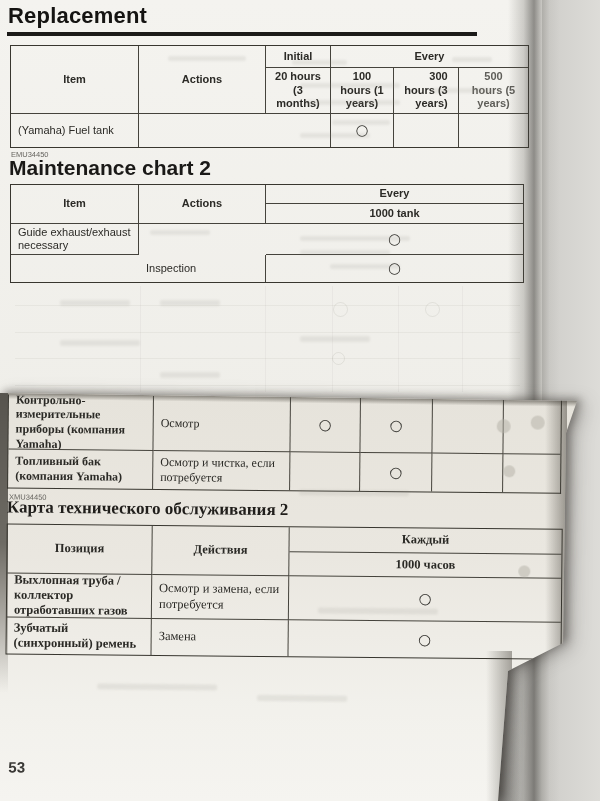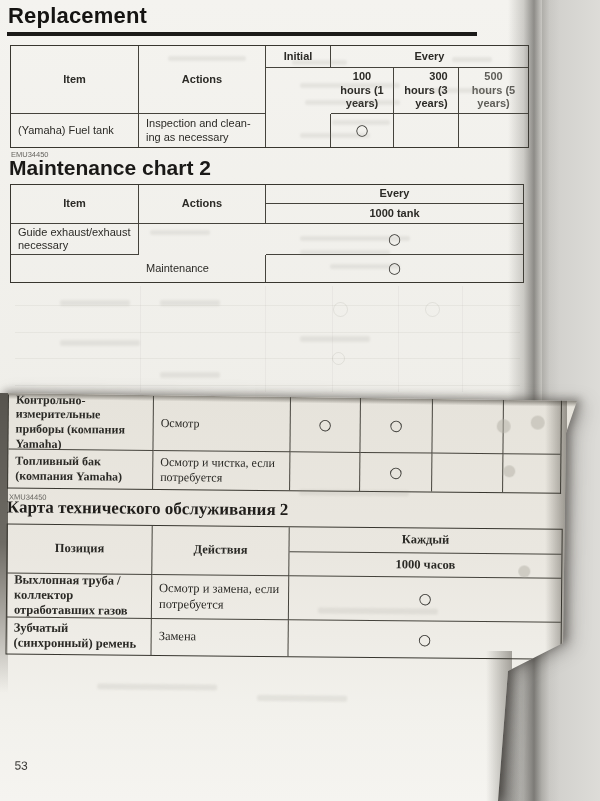--- a/index.html
+++ b/index.html
@@ -71,21 +71,21 @@
     grid-template-columns:145px 137px 70px 72px 71px 1fr;grid-template-rows:55px 38px;}
   .t-ru1 .c6{border-right:none;}
   .t-ru2{left:8px;top:131px;width:554px;font-family:"Liberation Serif",serif;font-size:12.5px;line-height:1.12;
     grid-template-columns:145px 137px 1fr;grid-template-rows:25px 24px 44px 36px;}
   .t-ru2 .h-item{grid-area:1/1/3/2;} .t-ru2 .h-act{grid-area:1/2/3/3;}
   .t-ru2 .h-every{grid-area:1/3;border-right:none;} .t-ru2 .h-per{grid-area:2/3;border-right:none;}
   .t-ru2 .r1i{grid-area:3/1;} .t-ru2 .r1a{grid-area:3/2;} .t-ru2 .r1m{grid-area:3/3;border-right:none;}
   .t-ru2 .r2i{grid-area:4/1;} .t-ru2 .r2a{grid-area:4/2;} .t-ru2 .r2m{grid-area:4/3;border-right:none;}
   .ru-code{position:absolute;left:10px;top:100px;font-size:7.5px;color:#66645f;font-family:"Liberation Sans",sans-serif;}
   .ru-ct2{position:absolute;left:8px;top:105px;font-family:"Liberation Serif",serif;font-weight:bold;font-size:17px;color:#201e1b;}
-  .ru-pagenum{position:absolute;left:18px;top:366px;font-size:12px;color:#3a3936;font-family:"Liberation Sans",sans-serif;}
+  .ru-pagenum{position:absolute;left:12px;top:366px;font-size:15px;color:#3a3936;font-family:"Liberation Sans",sans-serif;font-weight:bold;}
 
   
   .gbar{position:absolute;background:#8f8d85;opacity:.14;filter:blur(1px);border-radius:2px;height:5px;}
   .glh{position:absolute;background:#6f6d66;opacity:.08;height:1px;}
   .glv{position:absolute;background:#6f6d66;opacity:.06;width:1px;}
   .gcirc{position:absolute;border:1.5px solid #8f8d85;border-radius:50%;opacity:.16;}
   .gdot{position:absolute;background:#b3b0a6;border-radius:50%;opacity:.5;filter:blur(.7px);}
 </style>
 </head>
 <body>
@@ -127,50 +127,51 @@
 
   <div class="page-en">
     <div class="en-title">Replacement</div>
     <div class="en-rule"></div>
 
     <div class="tbl t-en1">
       <div class="h-item b">Item</div>
       <div class="h-act b">Actions</div>
       <div class="h-init b">Initial</div>
       <div class="h-every b">Every</div>
+      <div class="h-c0 b">20 hours
+(3
+months)</div>
       <div class="h-c1 b">100
 hours (1
 years)</div>
       <div class="h-c2 b">300
 hours (3
 years)</div>
       <div class="h-c3 b">500
 hours (5
 years)</div>
       <div class="b-item la nb">(Yamaha) Fuel tank</div>
-      <div class="b-act la nb">Inspection and clean-
-ing as necessary</div>
       <div class="b-m0 mk nb"></div>
       <div class="b-m1 mk nb">○</div>
       <div class="b-m2 mk nb"></div>
       <div class="b-m3 mk nb"></div>
     </div>
 
     <div class="en-code">EMU34450</div>
     <div class="en-ct2">Maintenance chart 2</div>
 
     <div class="tbl t-en2">
       <div class="h-item b">Item</div>
       <div class="h-act b">Actions</div>
       <div class="h-every b">Every</div>
       <div class="h-per b">1000 tank</div>
       <div class="r1i la">Guide exhaust/exhaust
 necessary</div>
       <div class="r1m mk">○</div>
-      <div class="r2a la nb">Maintenance</div>
+      <div class="r2a la nb">Inspection</div>
       <div class="r2m mk nb">○</div>
     </div>
 
     <div class="gbar" style="left:168px;top:56px;width:78px"></div>
     <div class="gbar" style="left:292px;top:60px;width:55px"></div>
     <div class="gbar" style="left:452px;top:57px;width:40px"></div>
     <div class="gbar" style="left:300px;top:83px;width:100px"></div>
     <div class="gbar" style="left:305px;top:100px;width:95px"></div>
     <div class="gbar" style="left:432px;top:88px;width:58px"></div>
     <div class="gbar" style="left:332px;top:120px;width:58px"></div>

